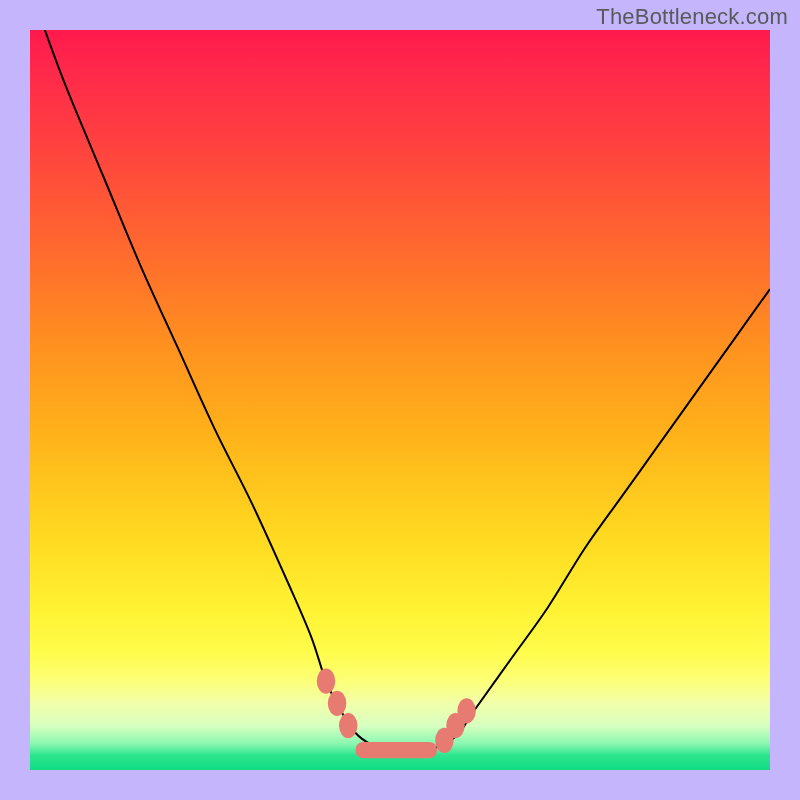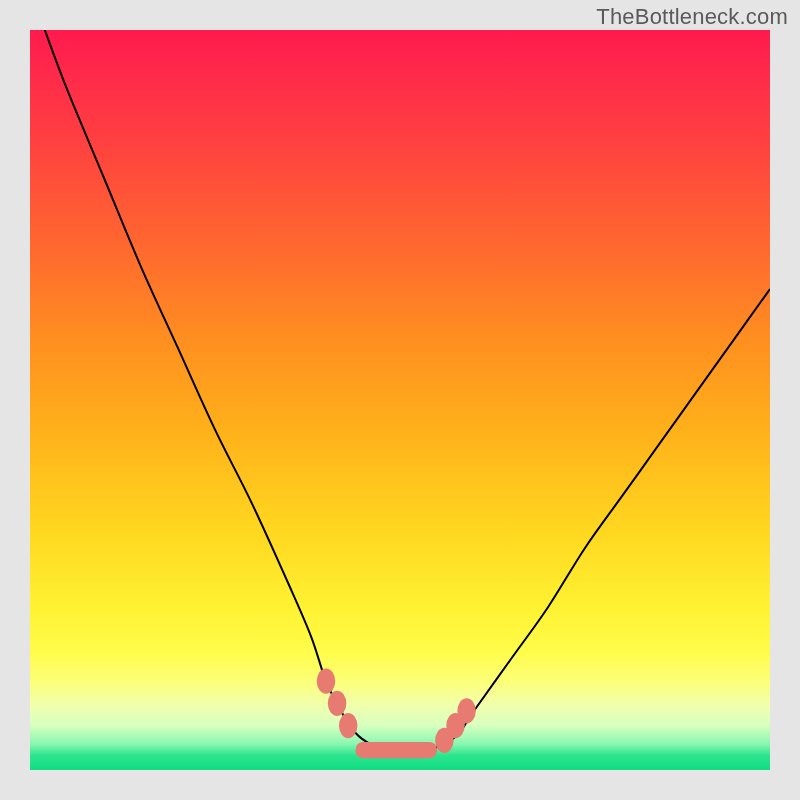--- a/index.html
+++ b/index.html
@@ -8,21 +8,21 @@
     width: 800px;
     height: 800px;
     background: #000;
     overflow: hidden;
     font-family: Arial, Helvetica, sans-serif;
   }
   .frame {
     position: relative;
     width: 800px;
     height: 800px;
-    background: #e5e5e5;
+    background: #c4b5fd;
   }
   .plot-area {
     position: absolute;
     left: 30px;
     top: 30px;
     width: 740px;
     height: 740px;
     overflow: hidden;
   }
   .gradient {

